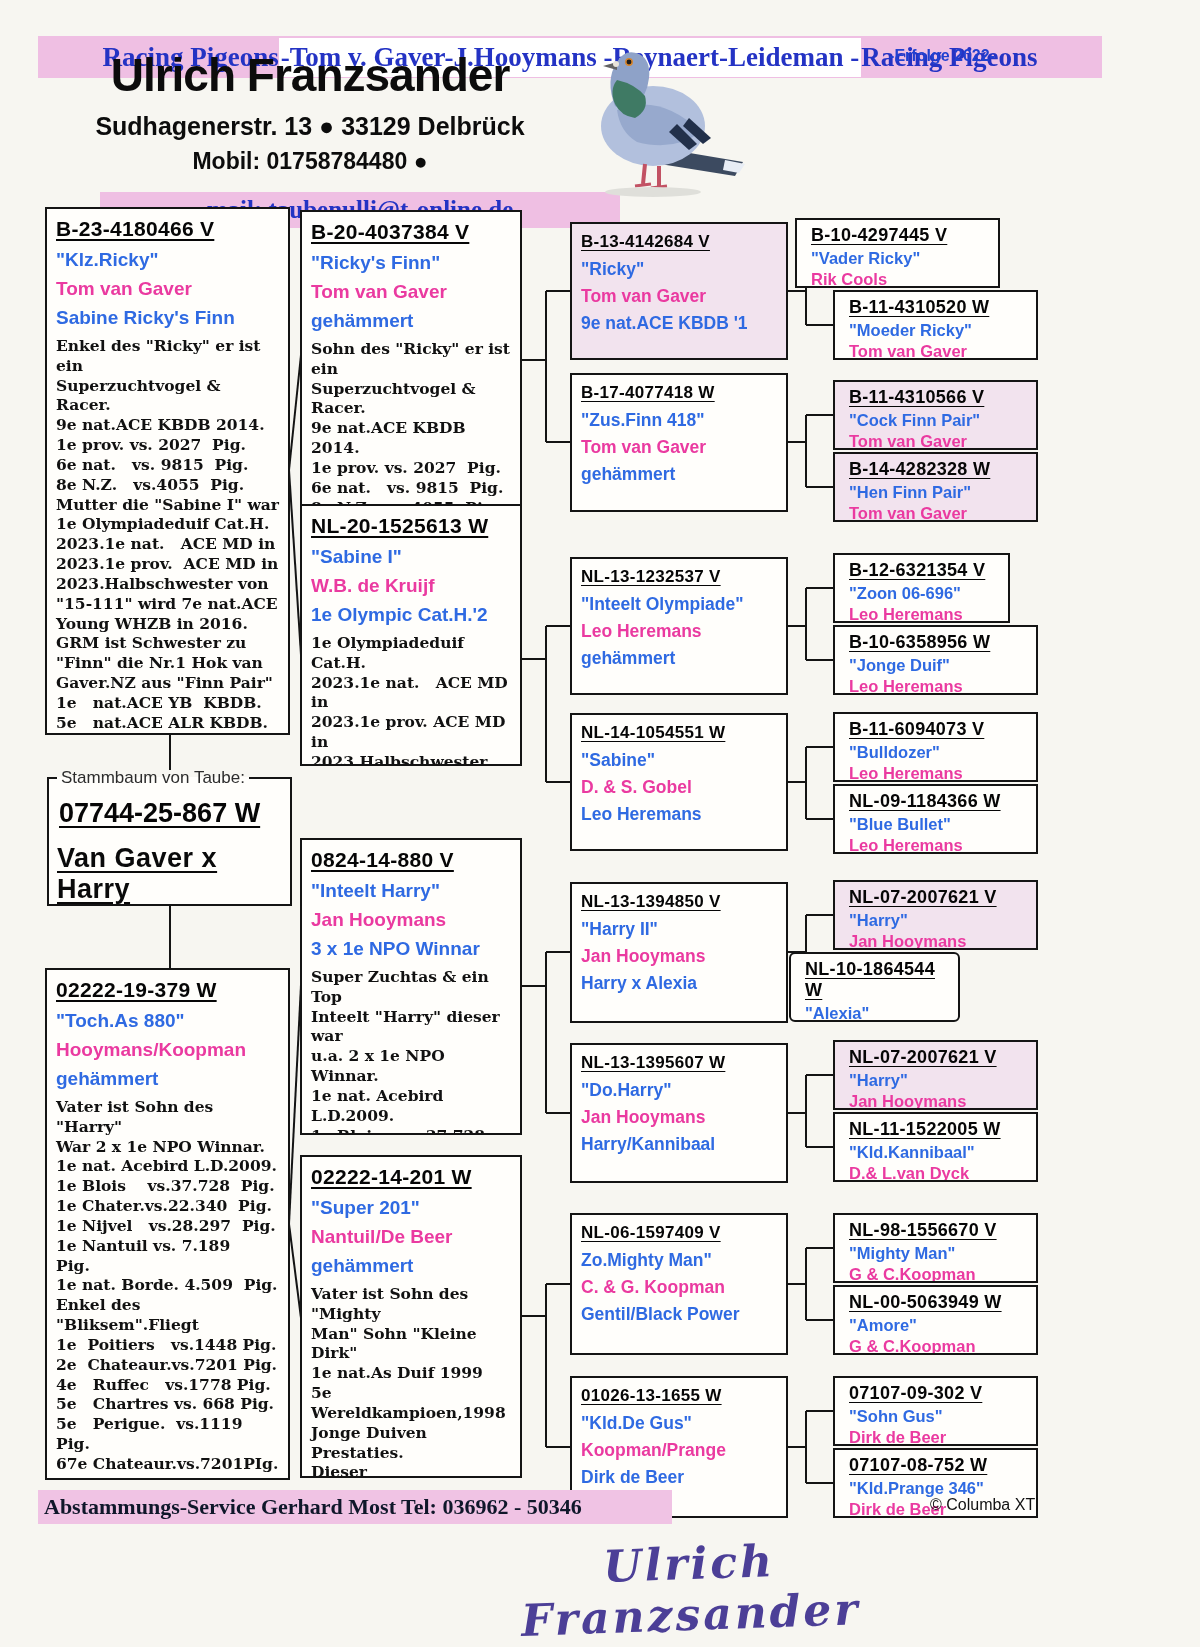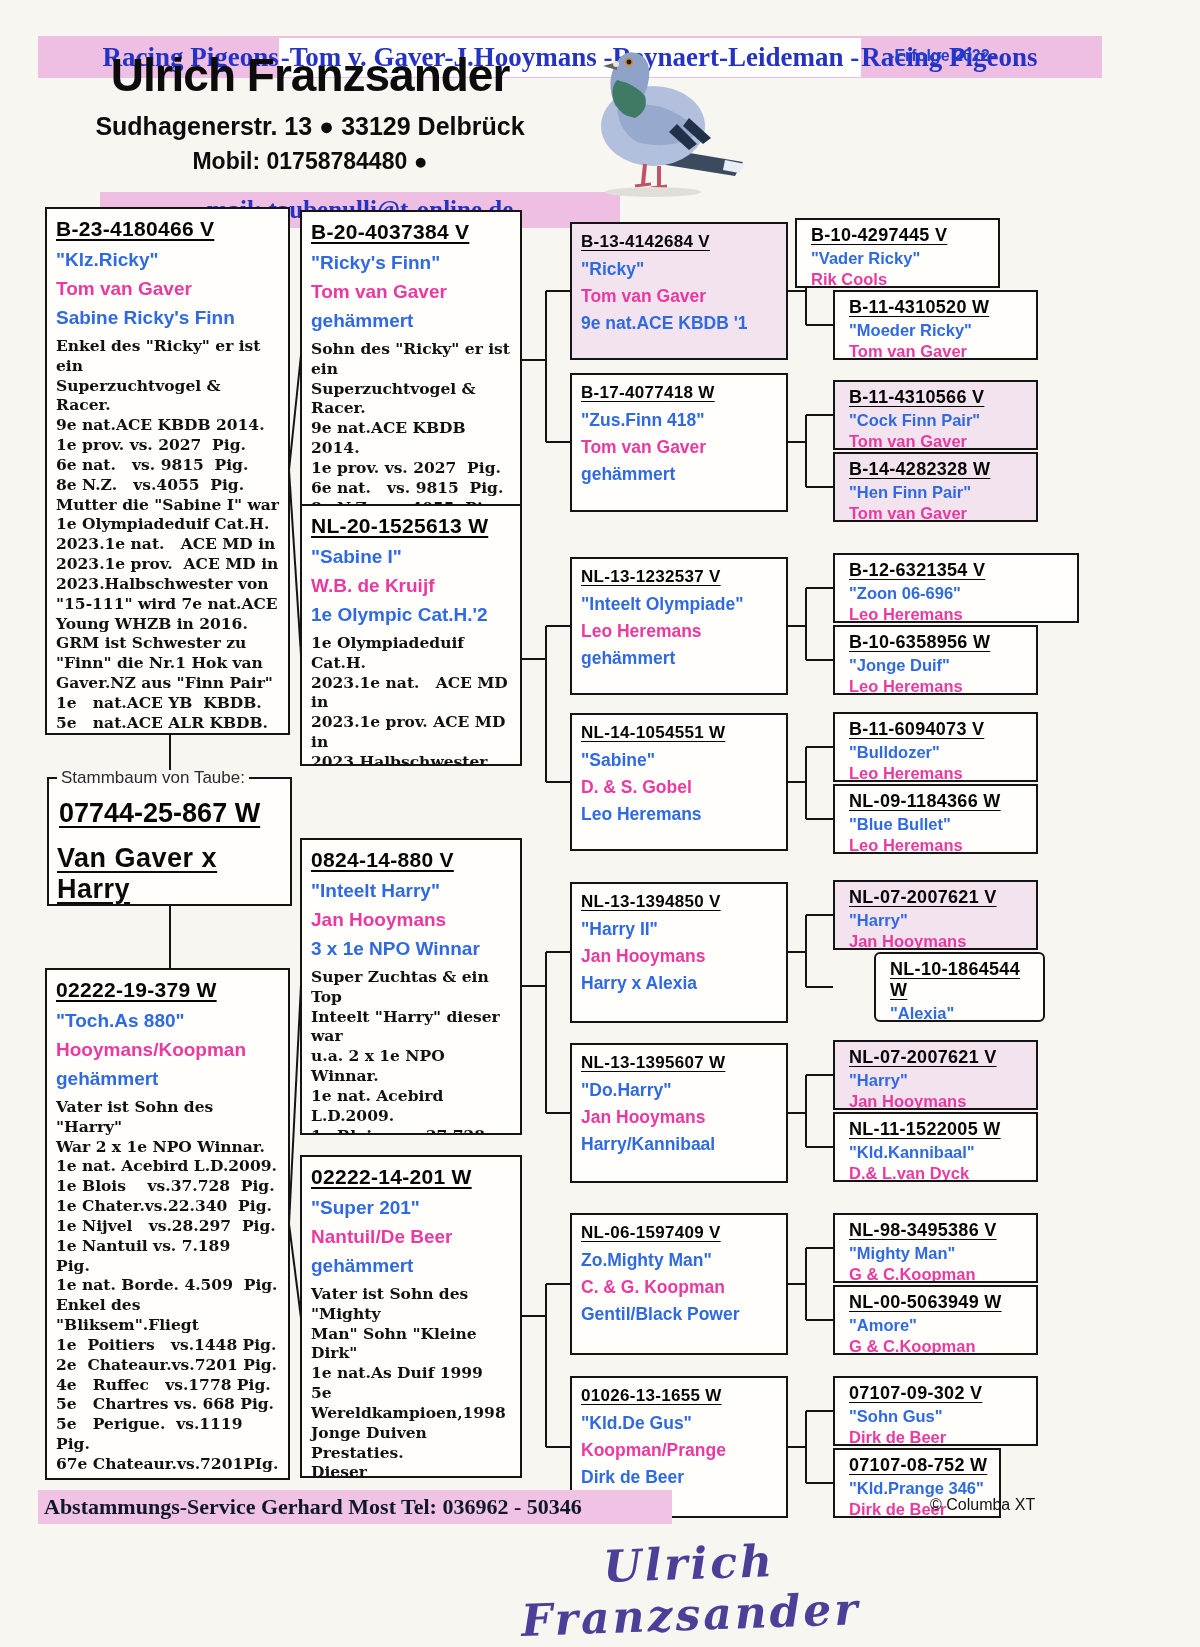--- a/index.html
+++ b/index.html
@@ -335,21 +335,21 @@
       <div class="box sbox pink" style="left: 833px; top: 380px; width: 205px; height: 70px;">
       <div class="ring">B-11-4310566 V</div>
       <div class="nm">"Cock Finn Pair"</div>
       <div class="br">Tom van Gaver</div>
     </div>
       <div class="box sbox pink" style="left: 833px; top: 452px; width: 205px; height: 70px;">
       <div class="ring">B-14-4282328 W</div>
       <div class="nm">"Hen Finn Pair"</div>
       <div class="br">Tom van Gaver</div>
     </div>
-      <div class="box sbox" style="left: 833px; top: 553px; width: 246px; height: 70px;">
+      <div class="box sbox" style="left: 833px; top: 553px; width: 177px; height: 70px;">
       <div class="ring">B-12-6321354 V</div>
       <div class="nm">"Zoon 06-696"</div>
       <div class="br">Leo Heremans</div>
     </div>
       <div class="box sbox" style="left: 833px; top: 625px; width: 205px; height: 70px;">
       <div class="ring">B-10-6358956 W</div>
       <div class="nm">"Jonge Duif"</div>
       <div class="br">Leo Heremans</div>
     </div>
       <div class="box sbox" style="left: 833px; top: 712px; width: 205px; height: 70px;">
@@ -360,51 +360,51 @@
       <div class="box sbox" style="left: 833px; top: 784px; width: 205px; height: 70px;">
       <div class="ring">NL-09-1184366 W</div>
       <div class="nm">"Blue Bullet"</div>
       <div class="br">Leo Heremans</div>
     </div>
       <div class="box sbox pink" style="left: 833px; top: 880px; width: 205px; height: 70px;">
       <div class="ring">NL-07-2007621 V</div>
       <div class="nm">"Harry"</div>
       <div class="br">Jan Hooymans</div>
     </div>
-      <div class="box sbox" style="left: 874px; top: 952px; width: 171px; height: 70px; border-radius: 6px;">
+      <div class="box sbox" style="left: 789px; top: 952px; width: 171px; height: 70px; border-radius: 6px;">
       <div class="ring">NL-10-1864544 W</div>
       <div class="nm">"Alexia"</div>
       <div class="br">Jan Hooymans</div>
     </div>
       <div class="box sbox pink" style="left: 833px; top: 1040px; width: 205px; height: 70px;">
       <div class="ring">NL-07-2007621 V</div>
       <div class="nm">"Harry"</div>
       <div class="br">Jan Hooymans</div>
     </div>
       <div class="box sbox" style="left: 833px; top: 1112px; width: 205px; height: 70px;">
       <div class="ring">NL-11-1522005 W</div>
       <div class="nm">"Kld.Kannibaal"</div>
       <div class="br">D.&amp; L.van Dyck</div>
     </div>
       <div class="box sbox" style="left: 833px; top: 1213px; width: 205px; height: 70px;">
-      <div class="ring">NL-98-3495386 V</div>
+      <div class="ring">NL-98-1556670 V</div>
       <div class="nm">"Mighty Man"</div>
       <div class="br">G &amp; C.Koopman</div>
     </div>
       <div class="box sbox" style="left: 833px; top: 1285px; width: 205px; height: 70px;">
       <div class="ring">NL-00-5063949 W</div>
       <div class="nm">"Amore"</div>
       <div class="br">G &amp; C.Koopman</div>
     </div>
       <div class="box sbox" style="left: 833px; top: 1376px; width: 205px; height: 70px;">
       <div class="ring">07107-09-302 V</div>
       <div class="nm">"Sohn Gus"</div>
       <div class="br">Dirk de Beer</div>
     </div>
-      <div class="box sbox" style="left: 833px; top: 1448px; width: 168px; height: 70px;">
+      <div class="box sbox" style="left: 833px; top: 1448px; width: 205px; height: 70px;">
       <div class="ring">07107-08-752 W</div>
       <div class="nm">"Kld.Prange 346"</div>
       <div class="br">Dirk de Beer</div>
     </div>
     </div>
 
   <div class="service-bar">Abstammungs-Service   Gerhard Most   Tel: 036962 - 50346</div>
   <div class="copyright">© Columba XT</div>
   <div class="signature">Ulrich Franzsander</div>
 

